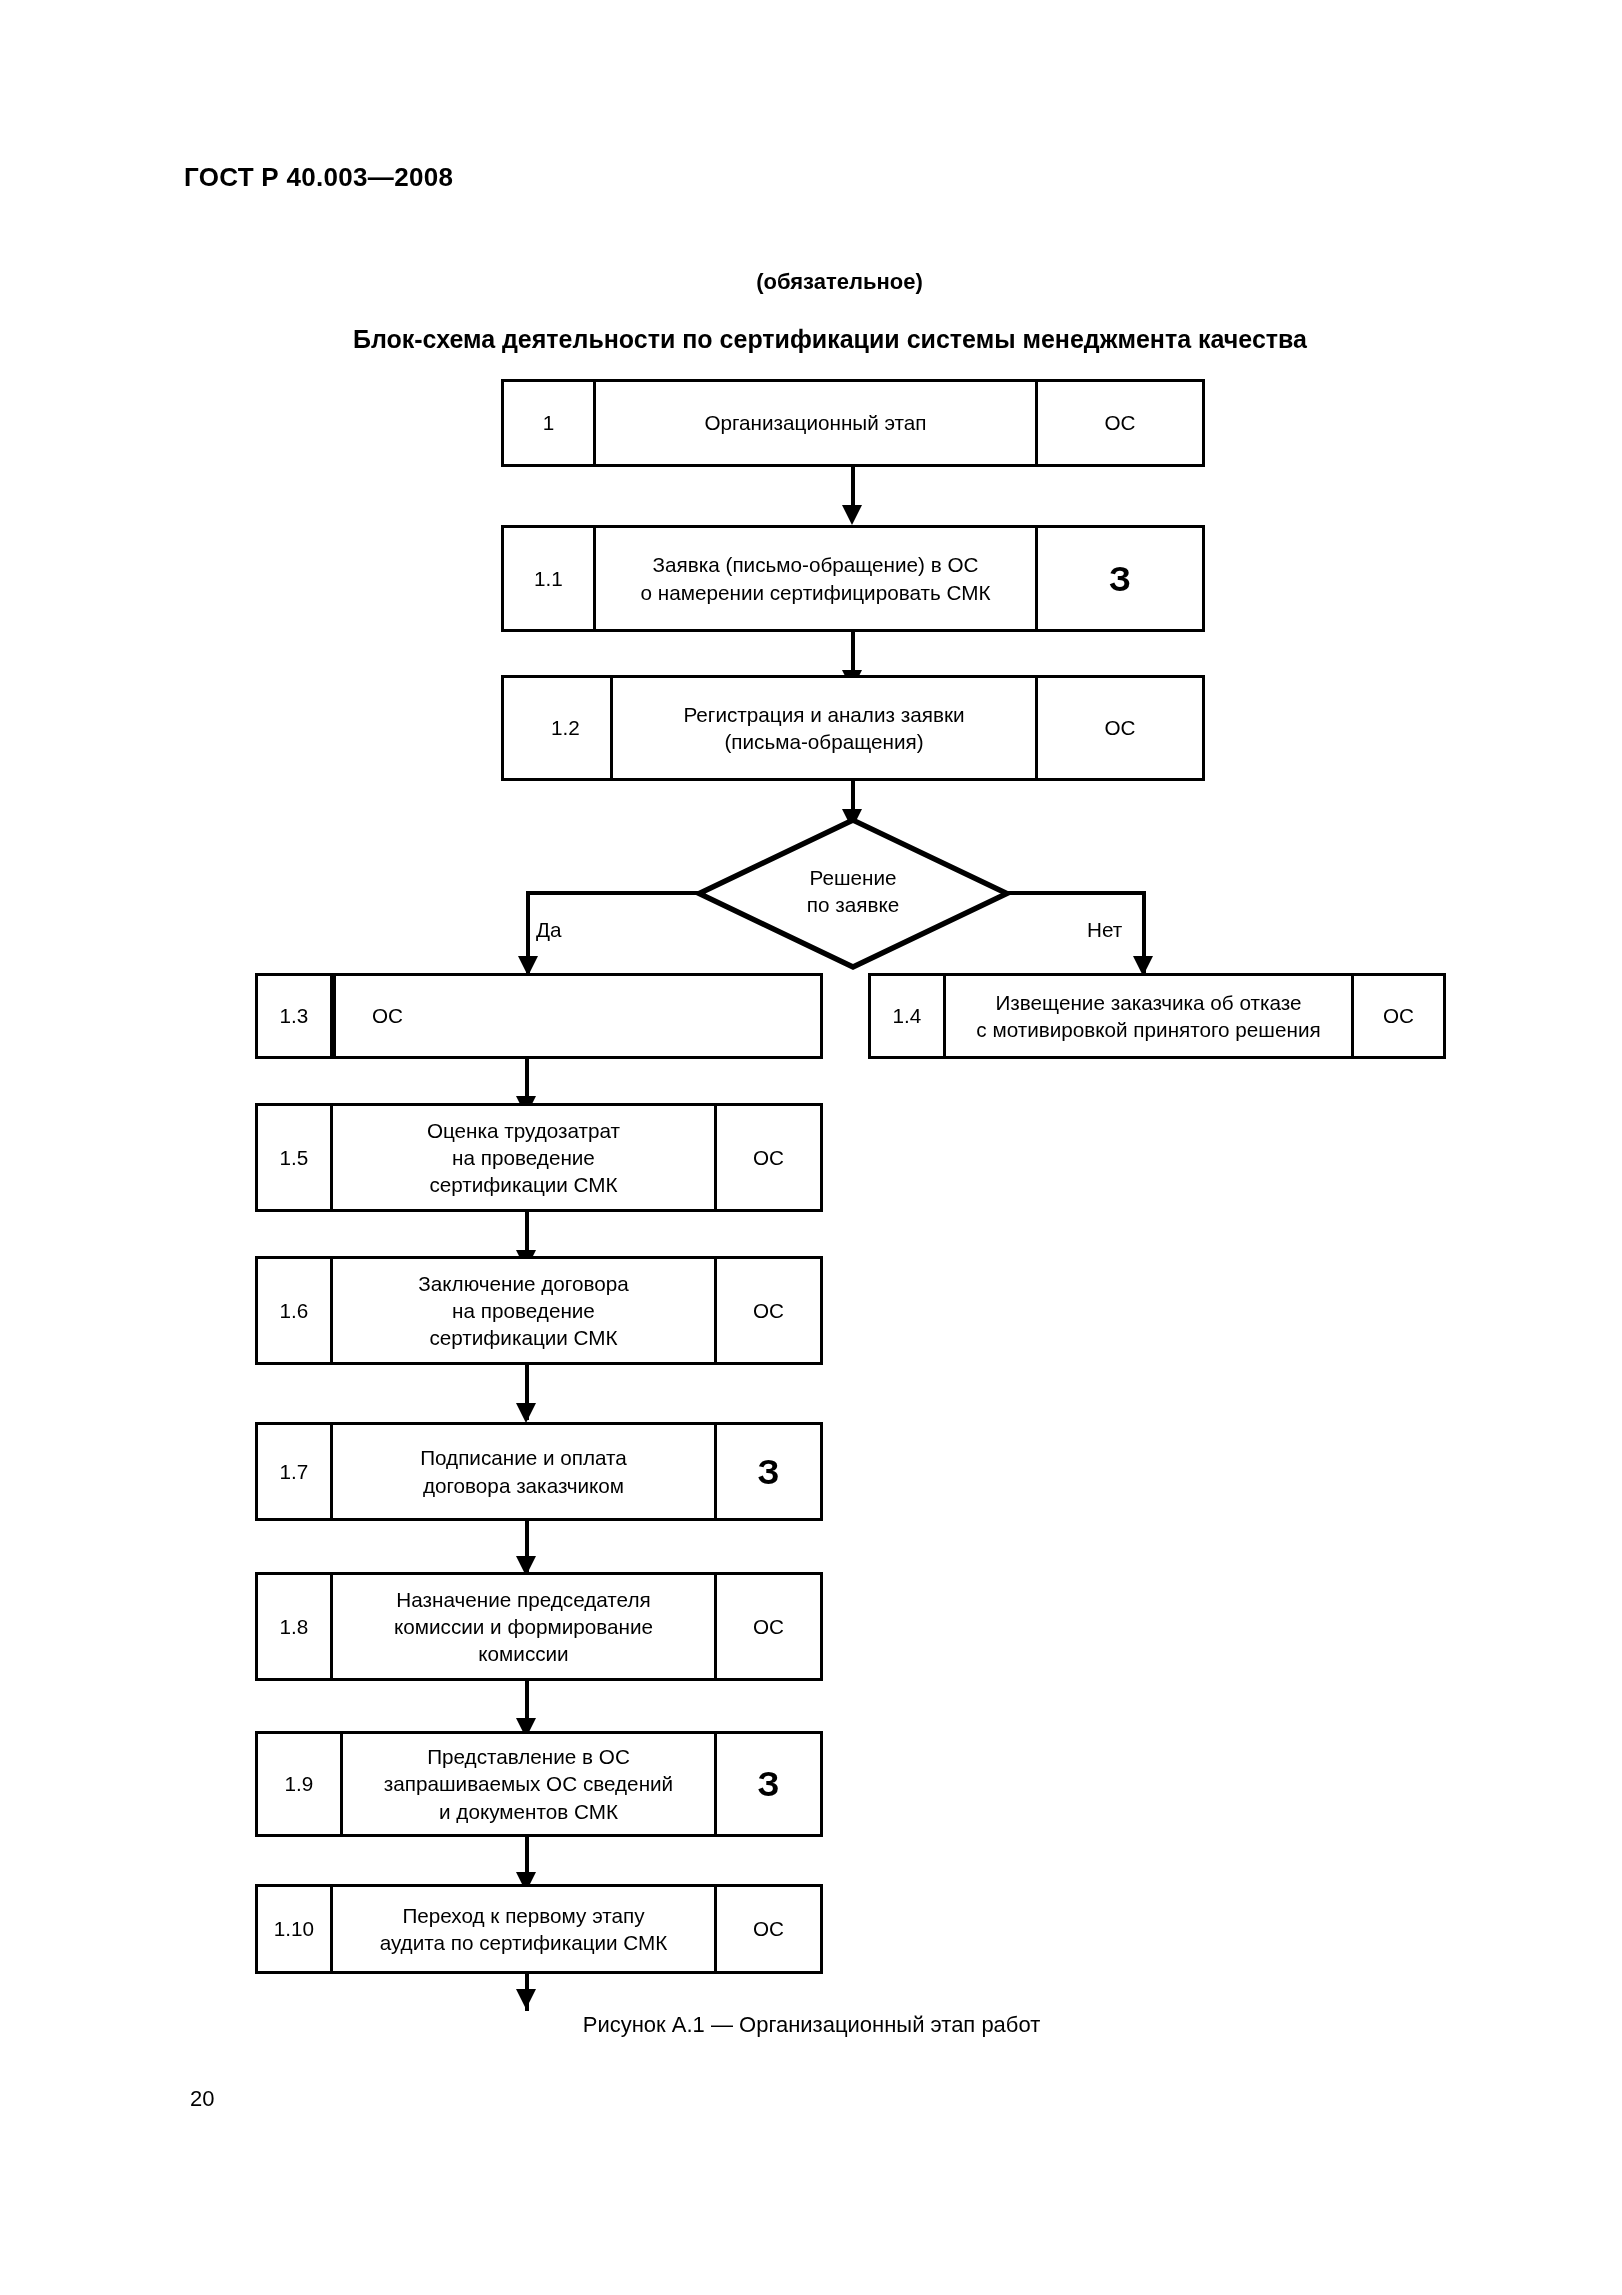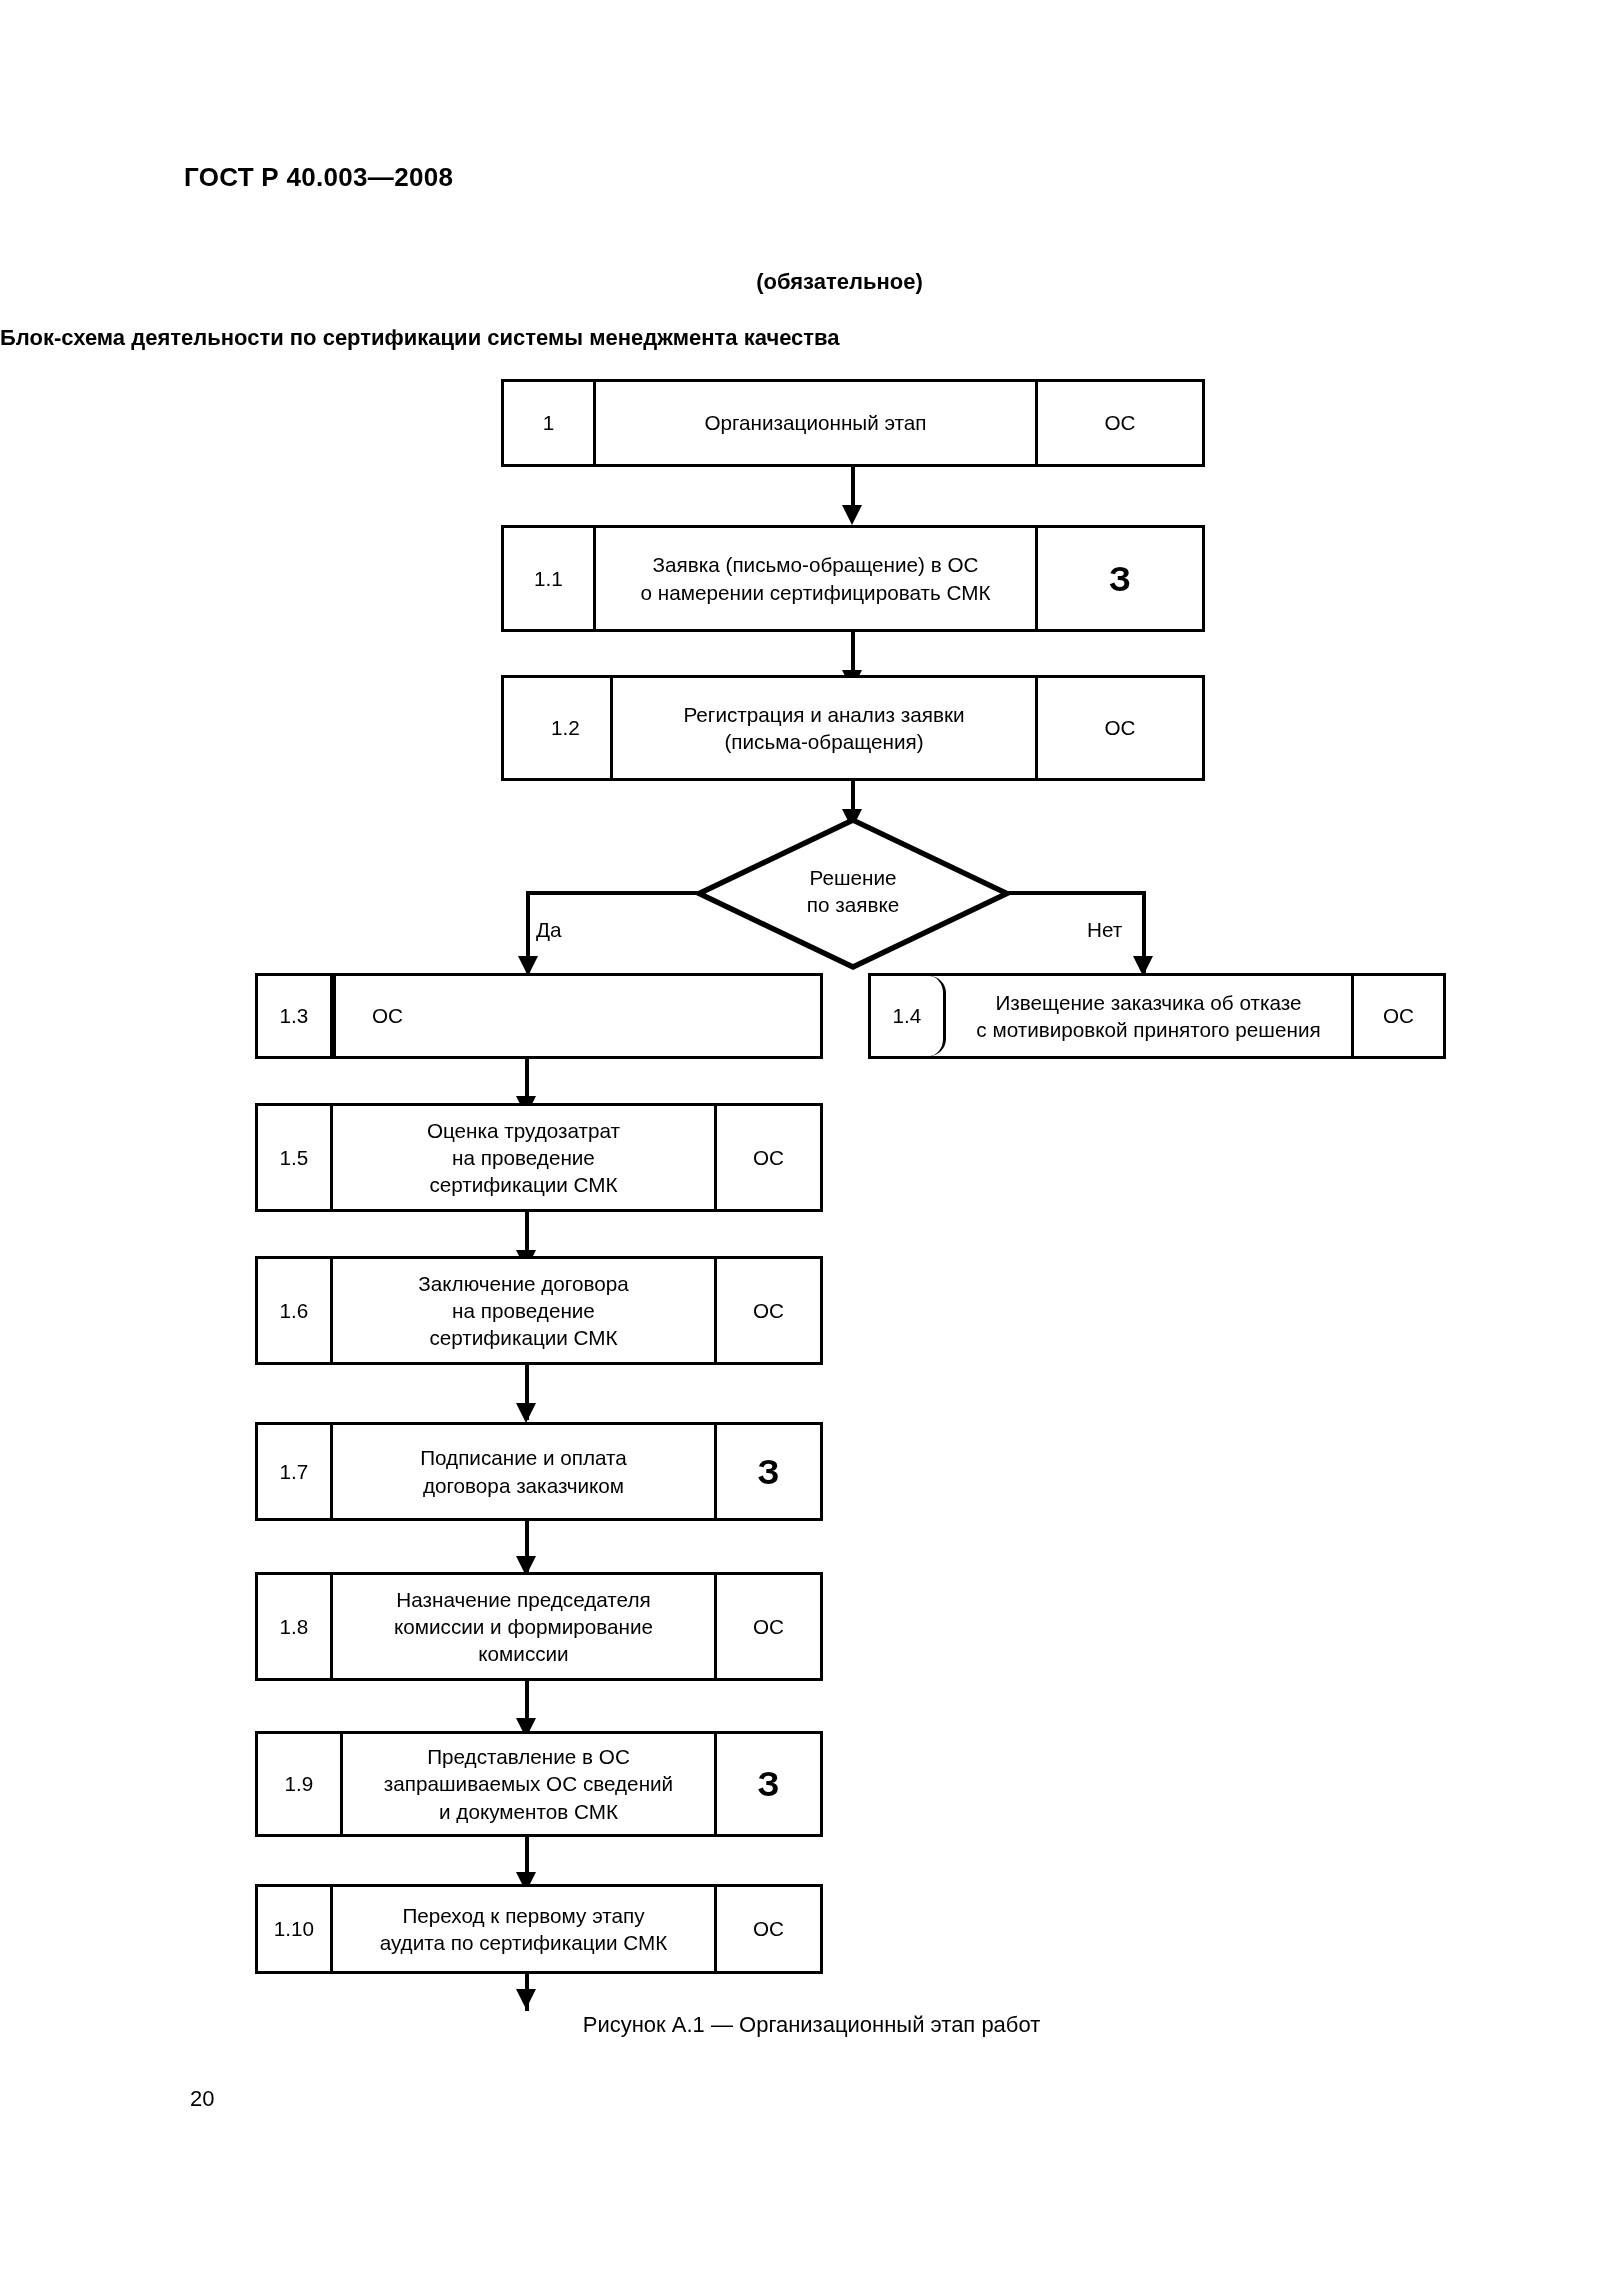--- a/index.html
+++ b/index.html
@@ -38,22 +38,22 @@
     font-size: 22px;
     font-weight: bold;
     white-space: nowrap;
   }
   .appendix-a    { top: 239px; }
   .appendix-sub  { top: 269px; padding-left: 28px; }
   .chart-title {
     position: absolute;
     width: 1307px;
     top: 325px;
-    text-align: left;
-    font-size: 22px;
+    text-align: right;
+    font-size: 25px;
     font-weight: bold;
     white-space: nowrap;
   }
 
   
   .fc { position: absolute; left: 0; top: 0; width: 1623px; height: 2295px; }
 
   .node {
     position: absolute;
     box-sizing: border-box;
@@ -223,21 +223,21 @@
     <div class="vline" style="left:1142px; top:891px; height:86px;"></div>
     <div class="arrowhead" style="left:1133px; top:956px;"></div>
     <div class="branch-label" style="left:1087px; top:918px;">Нет</div>
 
     <div class="node" style="left:255px; top:973px; width:568px; height:86px;">
       <div class="cell-num" style="width:75px;">1.3</div>
       <div class="cell-actor" style="width:106px;">ОС</div>
     </div>
 
     <div class="node" style="left:868px; top:973px; width:578px; height:86px;">
-      <div class="cell-num" style="width:75px;border-radius:17px;">1.4</div>
+      <div class="cell-num" style="width:75px;">1.4</div>
       <div class="cell-text">
         <span>
           <span>Извещение заказчика об отказе</span><br>
           <span>с мотивировкой принятого решения</span>
         </span>
       </div>
       <div class="cell-actor" style="width:92px;">ОС</div>
     </div>
 
     <div class="vline" style="left:525px; top:1059px; height:55px;"></div>

